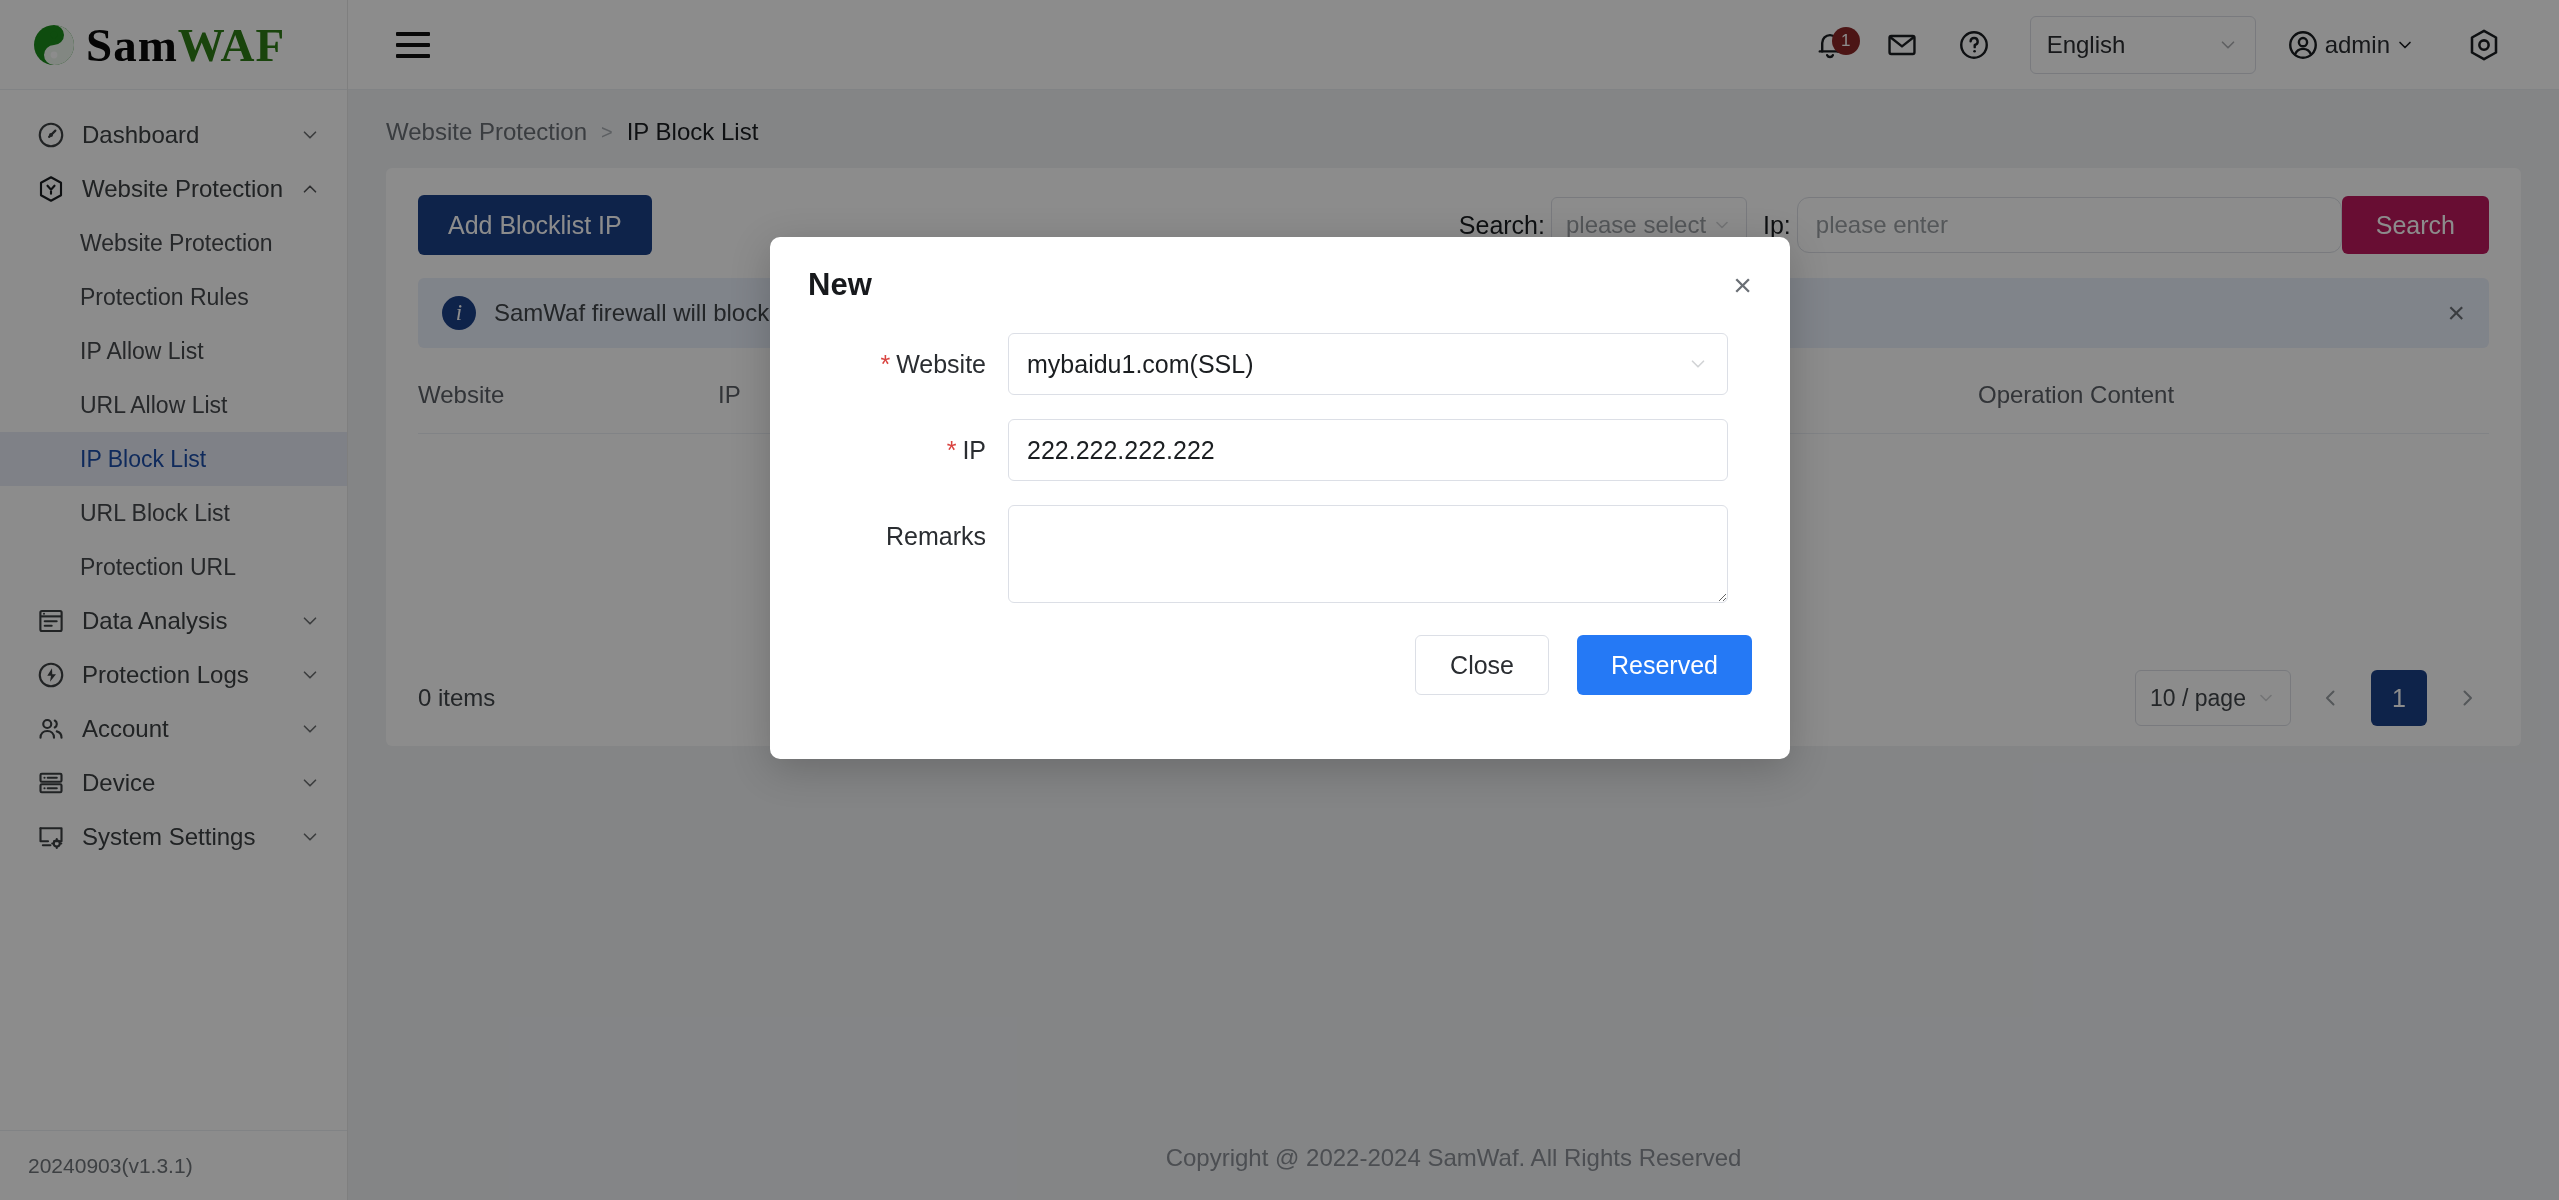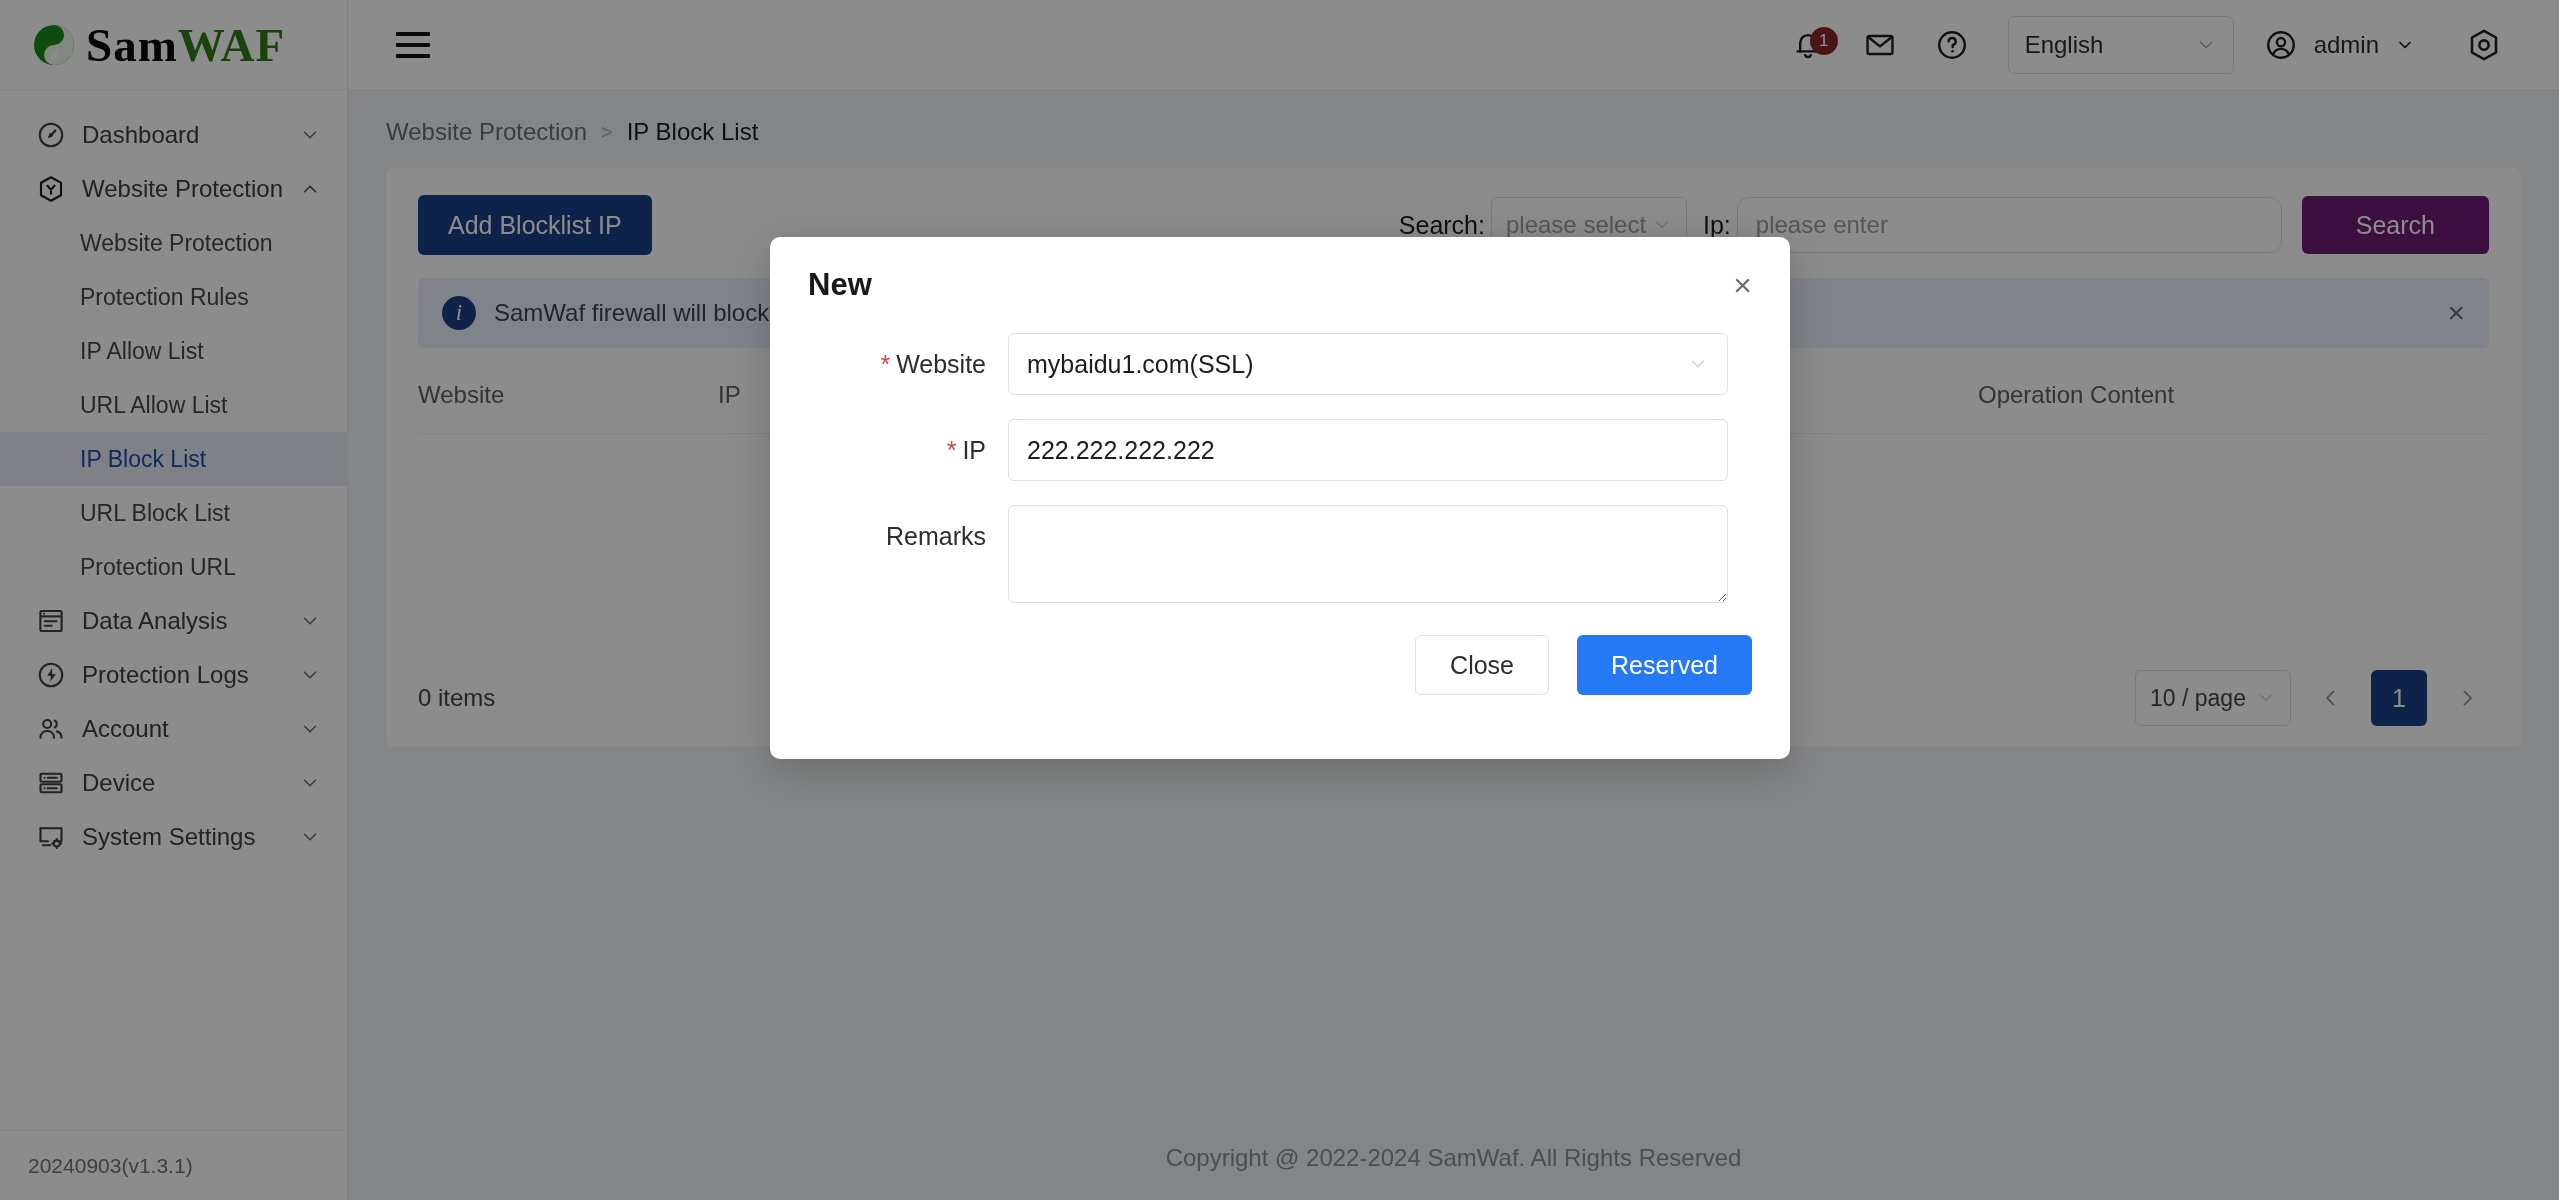--- a/index.html
+++ b/index.html
@@ -95,21 +95,21 @@
     padding: 0 7px;
   }
   .lang-select {
     width: 226px; height: 58px; border: 1px solid #dcdfe6;
     border-radius: 6px; display: flex; align-items: center;
     padding: 0 16px; margin: 0 20px; cursor: pointer;
     font-size: 24px; color: #2a2d31; background: #fff;
   }
   .lang-select .chev { margin-left: auto; opacity: .5; }
   .user-box {
-    display: flex; align-items: center; gap: 16px; cursor: pointer;
+    display: flex; align-items: center; gap: 5px; cursor: pointer;
     font-size: 24px; color: #2a2d31; padding: 0 10px;
   }
   .gear-btn { width: 70px; height: 60px; display: flex; align-items: center;
     justify-content: center; cursor: pointer; margin-left: 24px; }
 
   
   .content {
     position: absolute; left: 348px; top: 90px;
     width: 2211px; height: 1110px;
     background: #f0f2f5;
@@ -141,23 +141,23 @@
     color: #9a9ea3; font-size: 24px; cursor: pointer;
   }
   .select-box .chev { margin-left: auto; opacity: .45; }
   .text-input {
     width: 545px; height: 56px; border: 1px solid #dcdfe6; border-radius: 12px;
     padding: 0 18px; font-size: 24px; color: #1b1e21; background: #fff;
     font-family: inherit;
   }
   .text-input::placeholder { color: #9a9ea3; }
   .btn-search {
-    background: #701a75; color: #fff; border: none; border-radius: 6px;
-    height: 58px; padding: 0 54px; font-size: 25px; cursor: pointer;
-    margin-left: 20px; font-family: inherit;
+    background: #be185d; color: #fff; border: none; border-radius: 6px;
+    height: 58px; padding: 0 34px; font-size: 25px; cursor: pointer;
+    font-family: inherit;
   }
 
   .alert {
     margin-top: 22px; background: #eaf0fb; border-radius: 6px;
     height: 70px; display: flex; align-items: center; padding: 0 24px;
     position: relative;
   }
   .alert-icon {
     width: 34px; height: 34px; border-radius: 50%; background: #1b4088;
     color: #fff; font-size: 23px; font-family: "Liberation Serif", serif;

